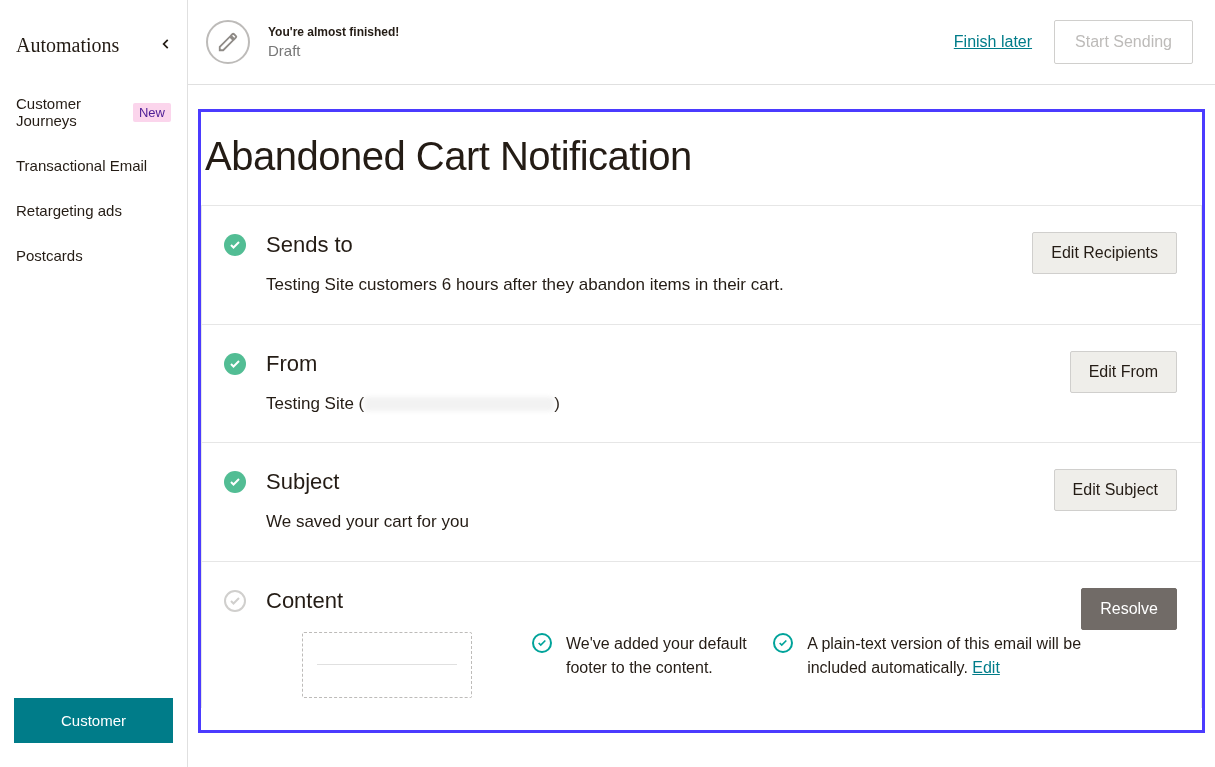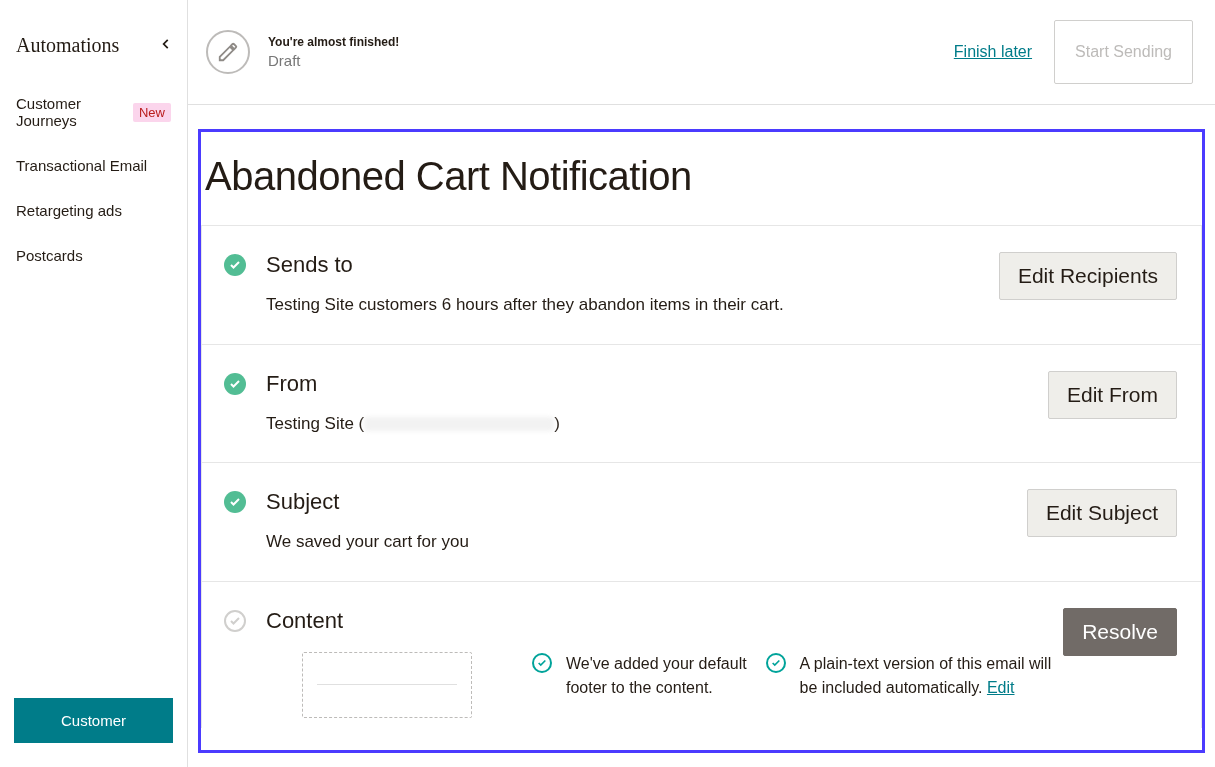--- a/index.html
+++ b/index.html
@@ -41,21 +41,21 @@
   .sidebar-item {
     display: flex;
     align-items: center;
     padding: 14px 16px;
     font-size: 15px;
     cursor: pointer;
     color: #241c15;
   }
   .new-badge {
     background: #fbd5ec;
-    color: #b91c1c;
+    color: #4c1d95;
     font-size: 13px;
     padding: 2px 6px;
     margin-left: 6px;
     border-radius: 2px;
     text-align: right;
   }
   .sidebar-footer {
     margin-top: auto;
     padding: 0 14px 24px 14px;
   }
@@ -97,21 +97,21 @@
   .link-teal {
     color: #007c89;
     text-decoration: underline;
     font-size: 16px;
     cursor: pointer;
   }
   .btn-outline {
     border: 1px solid #d0cfcd;
     background: #fff;
     color: #bdbbb9;
-    padding: 22px 20px;
+    padding: 12px 20px;
     font-size: 16px;
     border-radius: 2px;
     cursor: default;
   }
 
   
   .content-wrap {
     padding: 24px 10px 0 10px;
     flex: 1;
   }
@@ -165,21 +165,21 @@
     font-size: 17px;
     color: #241c15;
     margin-top: 14px;
     line-height: 1.5;
   }
   .row-action {
     border: 1px solid #d0cfcd;
     background: #efeeea;
     color: #241c15;
     padding: 11px 18px;
-    font-size: 21px;
+    font-size: 16px;
     font-weight: 500;
     border-radius: 2px;
     cursor: pointer;
   }
   .row-action.dark {
     background: #716b67;
     color: #fff;
     border-color: #716b67;
   }
 

